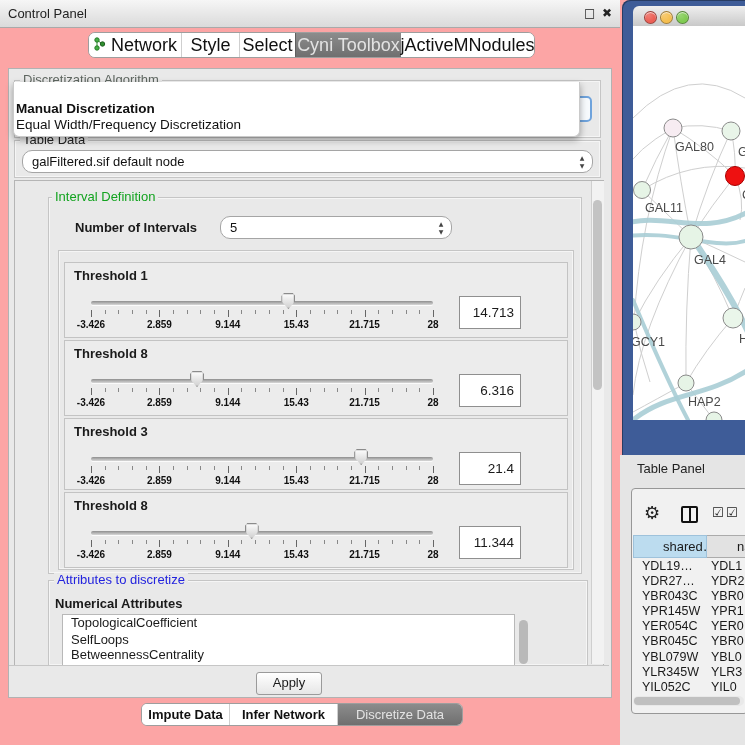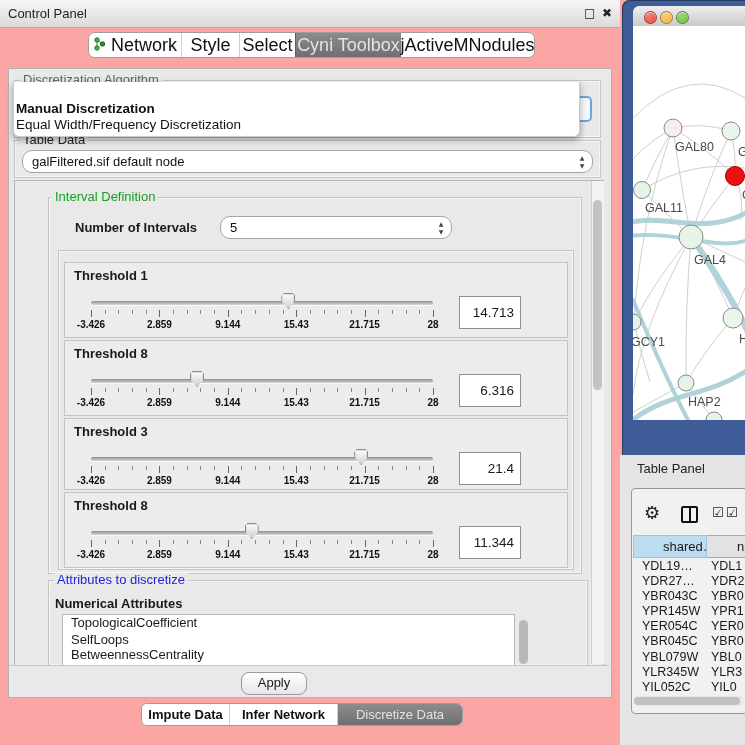--- a/index.html
+++ b/index.html
@@ -53,22 +53,22 @@
   .tick.major{top:47px;height:7px;} .tick.minor{top:47px;height:4px;background:#888;}
   .tlabel{position:absolute;top:56px;transform:translateX(-50%);font-size:10px;font-weight:bold;color:#111;white-space:nowrap;}
   .t-value{position:absolute;left:394px;top:33px;width:54px;height:31px;background:#FFF;border:1px solid #8F8F8F;
     font-size:13.5px;text-align:right;line-height:31px;padding-right:6px;box-sizing:content-box;}
   
   .attr-list{left:62px;top:614px;width:451px;height:50px;background:#FFF;border:1px solid #B8B8B8;overflow:hidden;z-index:2;}
   .attr-item{font-size:13px;line-height:15px;padding-left:8px;white-space:nowrap;}
   .lscroll{left:517px;top:614px;width:12px;height:50px;z-index:2;}
   .lthumb{position:absolute;left:2px;top:6px;width:9px;height:44px;background:#B9B9B9;border-radius:5px;}
   .applybar{left:9px;top:665px;width:600px;height:31px;background:#E9E9E9;border-top:1px solid #C6C6C6;z-index:4;}
-  .applybtn{position:absolute;left:232px;top:6px;width:64px;height:21px;background:linear-gradient(#FFF,#E6E6E6);
-    border:1px solid #9A9A9A;border-radius:8px;font-size:13px;line-height:20px;text-align:center;}
+  .applybtn{position:absolute;left:247px;top:6px;width:64px;height:21px;background:linear-gradient(#FFF,#E6E6E6);
+    border:1px solid #9A9A9A;border-radius:3px;font-size:13px;line-height:20px;text-align:center;}
   .bottombar{left:141px;top:703px;height:21px;display:flex;border:1px solid #9E9E9E;border-radius:6px;
     overflow:hidden;background:#FFF;z-index:5;}
   .btab{line-height:21px;text-align:center;font-size:13px;font-weight:bold;color:#111;background:#FFF;flex:0 0 auto;}
   .btab+.btab{border-left:1px solid #CFCFCF;}
   .btab.sel{background:linear-gradient(#8C8C8C,#6F6F6F);color:#E3E3E3;font-weight:normal;}
   
   .netwin{left:622px;top:0;width:123px;height:455px;background:#3E5C98;border-top-left-radius:8px;
     box-shadow:inset 1px 1px 0 rgba(0,0,0,.35);}
   .net-titlebar{position:absolute;left:11px;top:6px;width:112px;height:20px;
     background:linear-gradient(#EFEFEF,#C9C9C9);border-top-left-radius:6px;border-bottom:1px solid #8E8E8E;}

